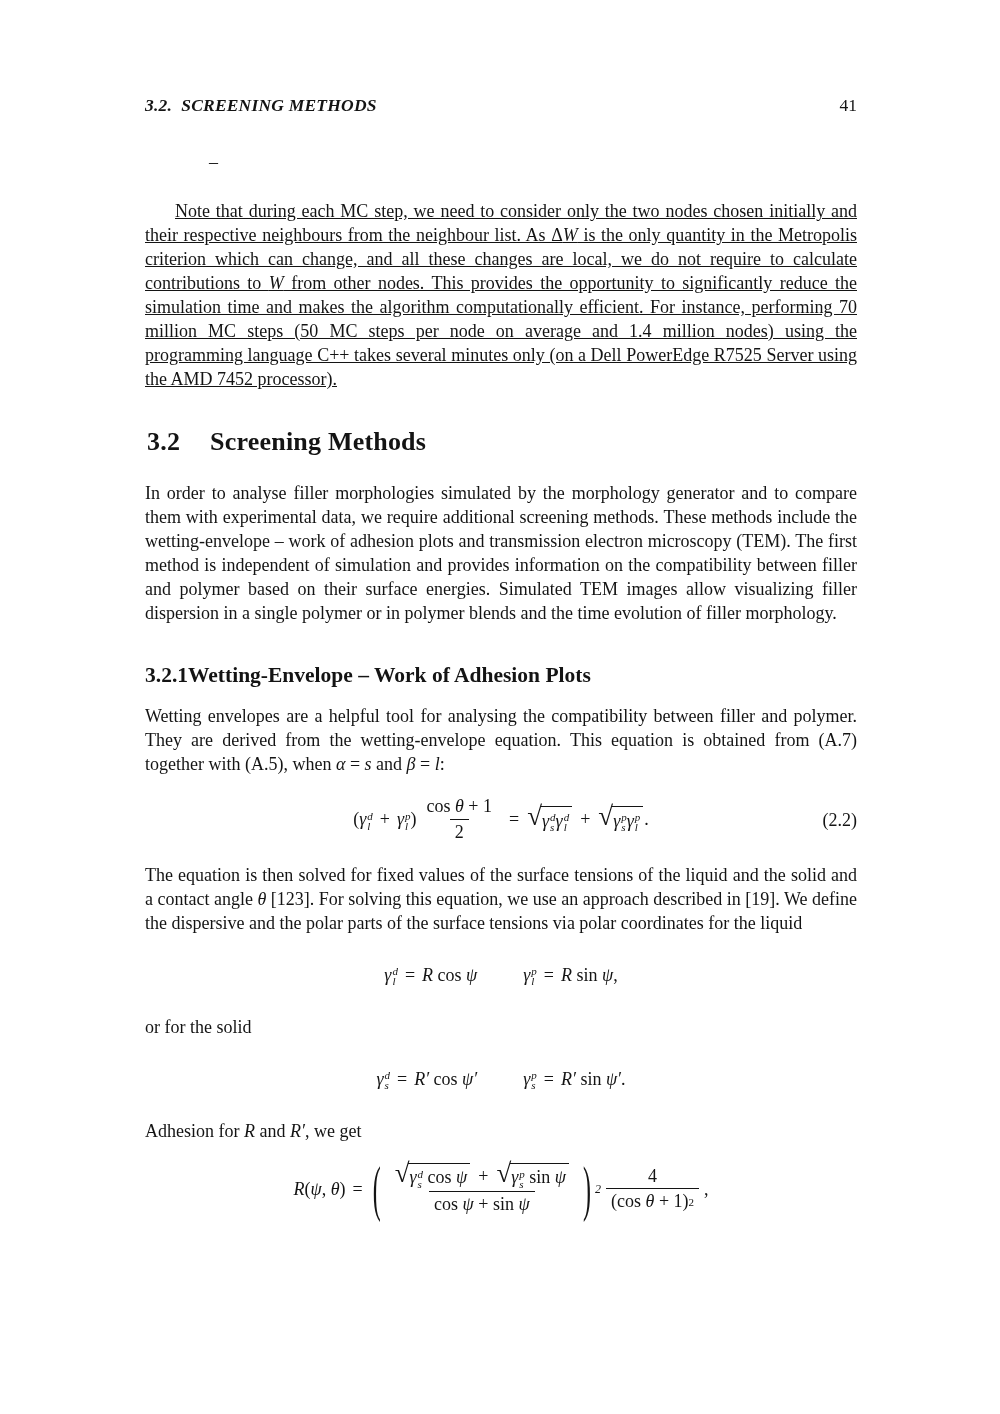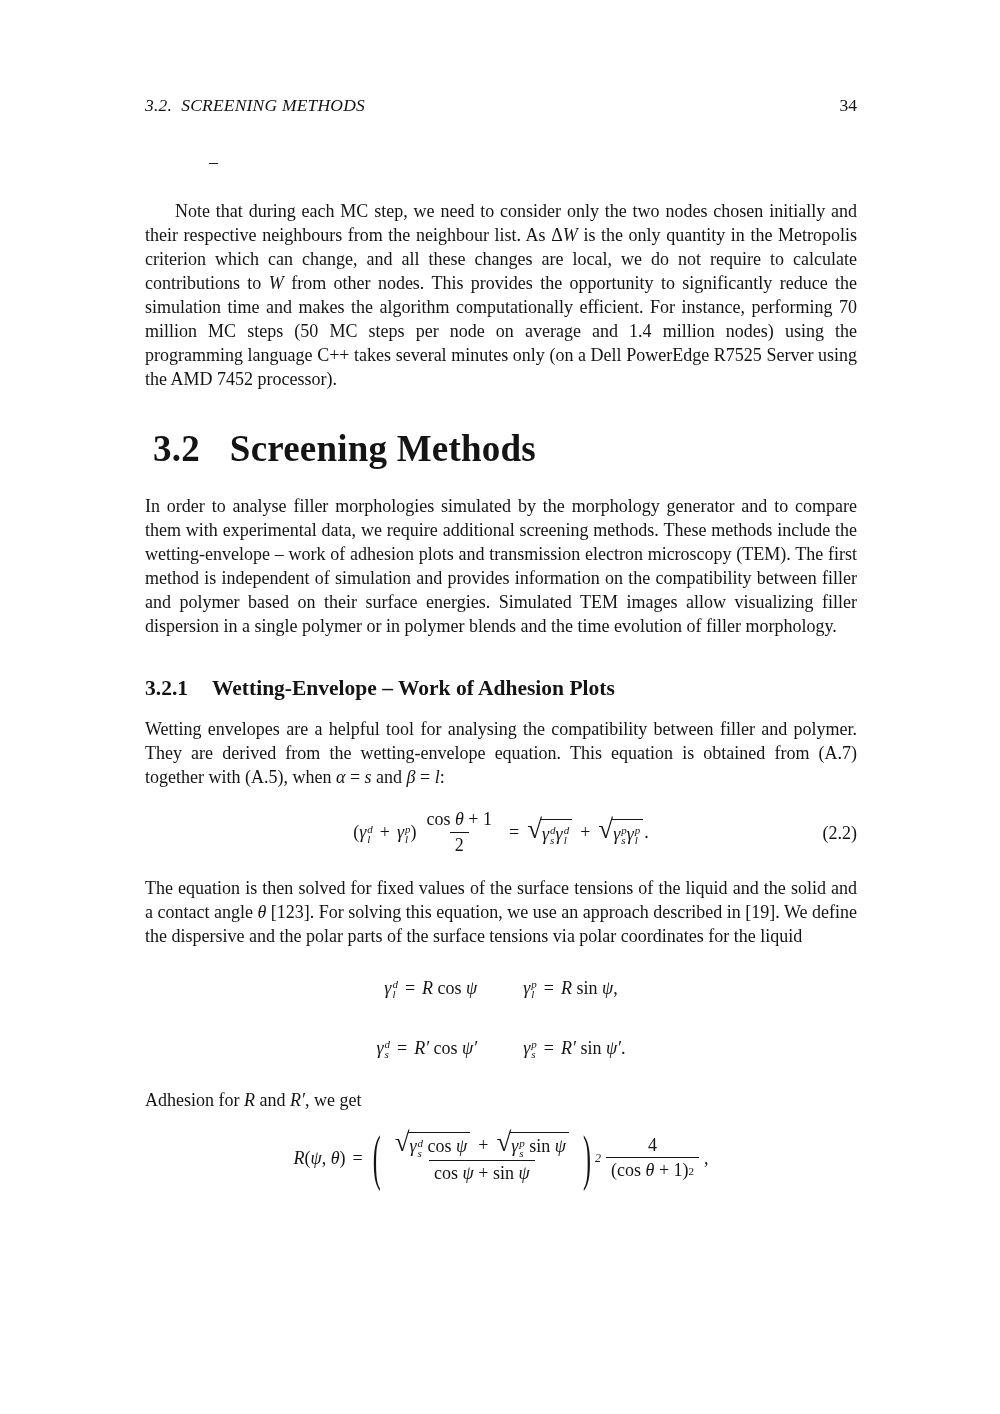--- a/index.html
+++ b/index.html
@@ -10,37 +10,37 @@
     color:#141414;
     font-family:"Liberation Serif", serif;
     font-size:18px;
     overflow:hidden;
   }
   .content{
     position:absolute;left:145px;top:95px;width:712px;
   }
   
   .pghead{display:flex;justify-content:space-between;align-items:baseline;font-size:17.5px;}
-  .running{font-style:italic;white-space:pre;letter-spacing:0.2px;}
+  .running{font-style:italic;white-space:pre;letter-spacing:0.2px;font-weight:bold;}
   .pageno{font-style:normal;}
   
   .bullet{display:flex;margin-top:36px;padding-left:64px;}
   .bullet .marker{flex:0 0 24px;}
   .bullet .btxt{flex:1;text-align:justify;line-height:24px;}
   
   .para{margin:0;text-align:justify;line-height:24px;}
-  .para.indent{text-indent:30px;}
+  .para.indent{text-indent:30px;text-decoration:underline;}
   .mt-p1{margin-top:26px;}
   .mt-p4{margin-top:0;}
   .seg-i{font-style:italic;}
   
-  .sect{margin:36px 8px 24px;font-size:37px;font-weight:bold;letter-spacing:0.2px;}
+  .sect{margin:36px 2px 24px;font-size:26px;font-weight:bold;letter-spacing:0.2px;}
   .sect .num{margin-right:30px;}
   .subsect{margin:38px 0 16px;font-size:21.5px;font-weight:bold;}
-  .subsect .num{margin-right:24px;}
+  .subsect .num{}
   
   .eqrow{position:relative;display:flex;justify-content:center;align-items:center;margin:20px 0;min-height:40px;}
   .eqcenter{display:inline-flex;align-items:center;white-space:pre;}
   .eqtag{position:absolute;right:0;top:50%;transform:translateY(-50%);}
   .op{margin:0 7px;}
   .mgap{display:inline-block;width:46px;}
   
   .gam{display:inline-flex;align-items:center;vertical-align:-3px;}
   .gam .base{font-style:italic;}
   .gam .ssx{display:inline-flex;flex-direction:column;font-size:11px;line-height:10px;margin-left:1px;transform:translateY(1px);}
@@ -59,21 +59,21 @@
   .densup{font-size:11px;vertical-align:6px;}
 </style>
 </head>
 <body>
 
 <div class="page">
   <div class="content">
 
     <div class="pghead">
       <span class="running">3.2.  SCREENING METHODS</span>
-      <span class="pageno">34</span>
+      <span class="pageno">41</span>
     </div>
 
     <div class="bullet">
       <span class="marker">–</span>
     </div>
 
     <p class="para indent mt-p1"><span>Note that during each MC step, we need to consider only the two nodes chosen initially and their respective neighbours from the neighbour list. As Δ</span><span class="seg-i">W</span><span> is the only quantity in the Metropolis criterion which can change, and all these changes are local, we do not require to calculate contributions to </span><span class="seg-i">W</span><span> from other nodes. This provides the opportunity to significantly reduce the simulation time and makes the algorithm computationally efficient. For instance, performing 70 million MC steps (50 MC steps per node on average and 1.4 million nodes) using the programming language C++ takes several minutes only (on a Dell PowerEdge R7525 Server using the AMD 7452 processor).</span></p>
 
     <h1 class="sect">
       <span class="num">3.2</span><span>Screening Methods</span>
@@ -95,20 +95,21 @@
     </div>
 
     <p class="para mt-p4"><span>The equation is then solved for fixed values of the surface tensions of the liquid and the solid and a contact angle </span><span class="seg-i">θ</span><span> [123]. For solving this equation, we use an approach described in [19]. We define the dispersive and the polar parts of the surface tensions via polar coordinates for the liquid</span></p>
 
     <div class="eqrow">
       <div class="eqcenter">
         <span class="gam"><span class="base">γ</span><span class="ssx"><span class="ssup">d</span><span class="ssub">l</span></span></span><span class="op">=</span><span><span class="seg-i">R</span><span> cos </span><span class="seg-i">ψ</span></span><span class="mgap"></span><span class="gam"><span class="base">γ</span><span class="ssx"><span class="ssup">p</span><span class="ssub">l</span></span></span><span class="op">=</span><span><span class="seg-i">R</span><span> sin </span><span class="seg-i">ψ</span><span>,</span></span>
       </div>
     </div>
 
+    <p class="para"><span>or for the solid</span></p>
 
     <div class="eqrow">
       <div class="eqcenter">
         <span class="gam"><span class="base">γ</span><span class="ssx"><span class="ssup">d</span><span class="ssub">s</span></span></span><span class="op">=</span><span><span class="seg-i">R′</span><span> cos </span><span class="seg-i">ψ′</span></span><span class="mgap"></span><span class="gam"><span class="base">γ</span><span class="ssx"><span class="ssup">p</span><span class="ssub">s</span></span></span><span class="op">=</span><span><span class="seg-i">R′</span><span> sin </span><span class="seg-i">ψ′</span><span>.</span></span>
       </div>
     </div>
 
     <p class="para"><span>Adhesion for </span><span class="seg-i">R</span><span> and </span><span class="seg-i">R′</span><span>, we get</span></p>
 
     <div class="eqrow">

